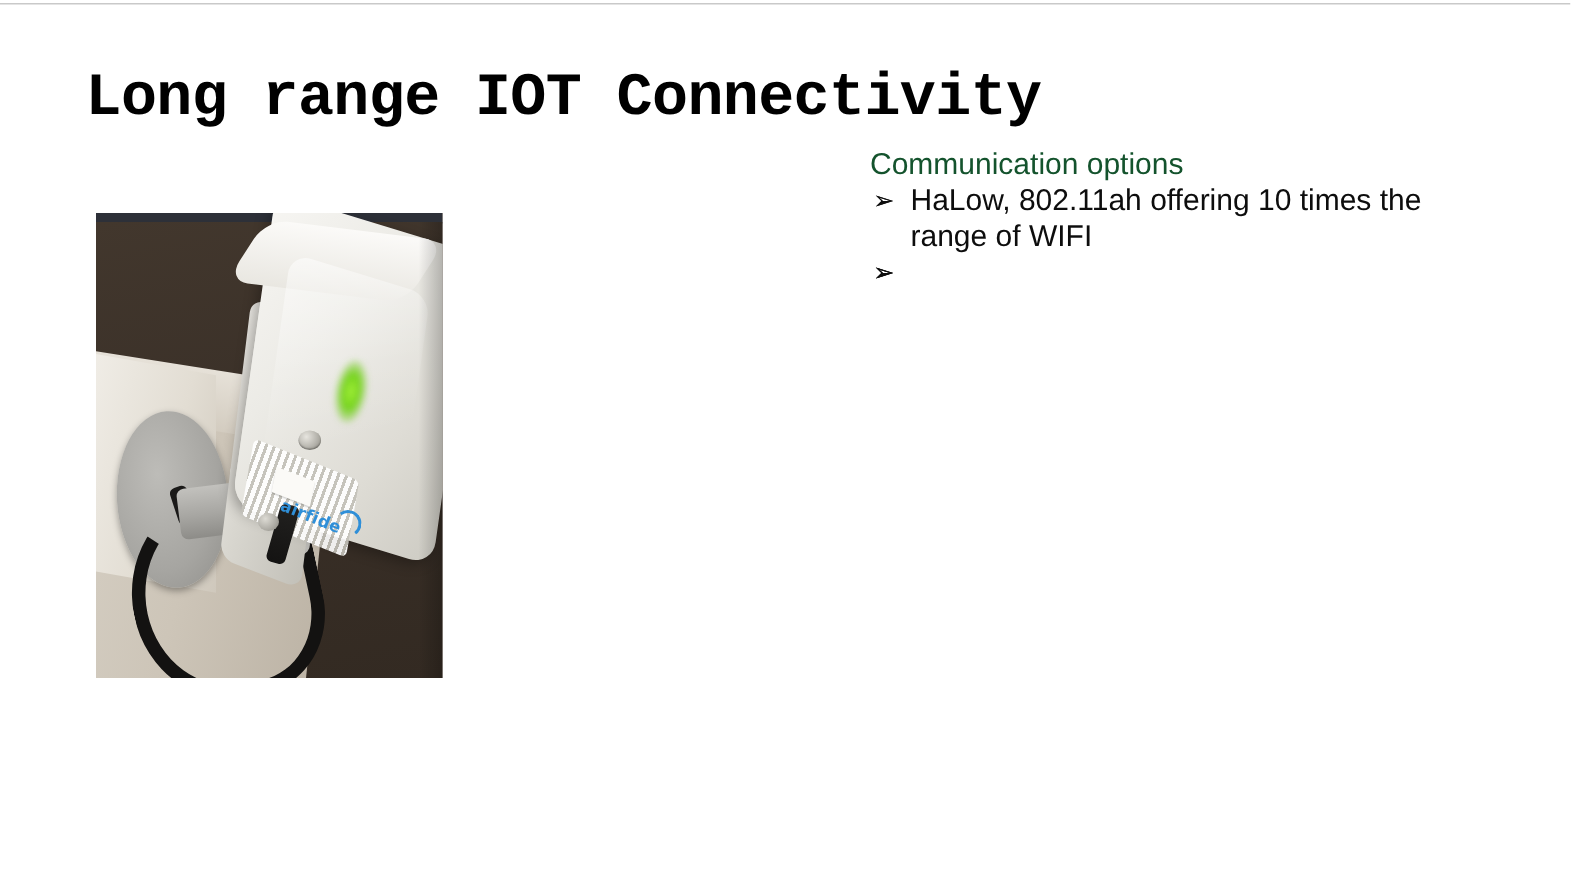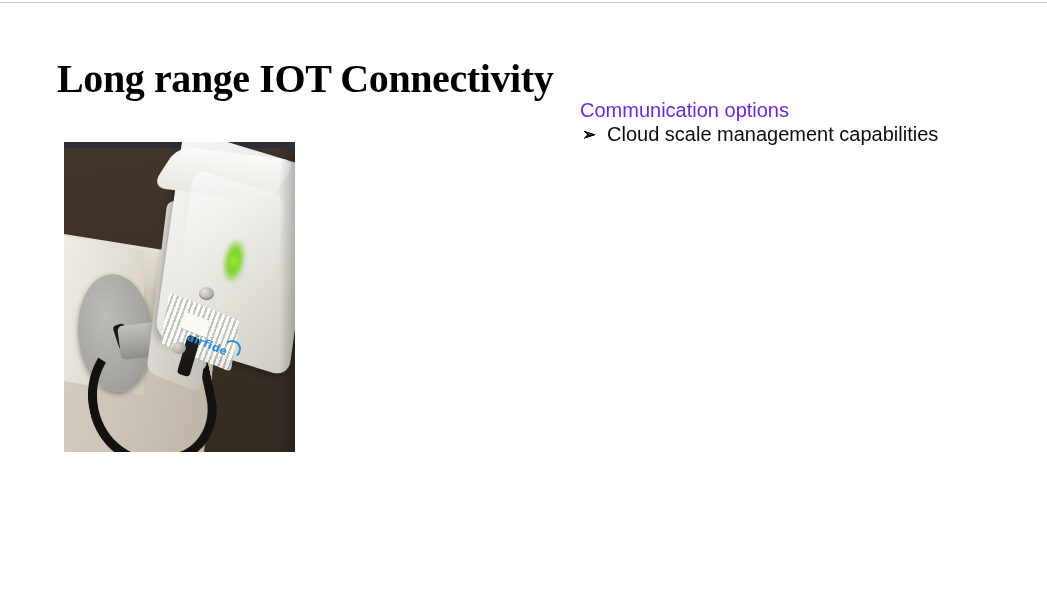--- a/index.html
+++ b/index.html
@@ -37,22 +37,21 @@
   #slide-title {
     position: absolute;
     left: 57px;
     top: 43px;
     font-size: 40px;
     font-weight: bold;
     letter-spacing: -0.4px;
     color: #000000;
     line-height: 48px;
     white-space: nowrap;
-    font-family: Liberation Serif, serif;
-    margin-top: 12px;
+    font-family: Liberation Mono, monospace;
   }
 
   
   #photo-frame {
     position: absolute;
     left: 64px;
     top: 142px;
     width: 231px;
     height: 310px;
     overflow: hidden;
@@ -278,21 +277,21 @@
   
   #content-block {
     position: absolute;
     left: 580px;
     top: 98px;
     width: 400px;
   }
   #content-heading {
     font-size: 20px;
     line-height: 24px;
-    color: #6d28d9;
+    color: #14532d;
     font-family: "Liberation Sans", sans-serif;
   }
   ul.bullets {
     list-style: none;
     margin: 0;
     padding: 0;
   }
   ul.bullets li {
     position: relative;
     padding-left: 27px;
@@ -346,20 +345,20 @@
       <div class="ph-screw"></div>
       <div class="ph-screw2"></div>
       <div class="ph-rightshade"></div>
     </div>
   </div>
 
   <div id="content-block">
     <div id="content-heading">Communication options</div>
     <ul class="bullets">
         <li><span class="marker">➢</span></li>
+        <li><span class="marker">➢</span><span>HaLow, 802.11ah offering 10 times the range of WIFI</span></li>
         <li><span class="marker">➢</span></li>
         <li><span class="marker">➢</span></li>
         <li><span class="marker">➢</span></li>
-        <li><span class="marker">➢</span><span>Cloud scale management capabilities</span></li>
       </ul>
   </div>
 
 </div>
 
 </body></html>

